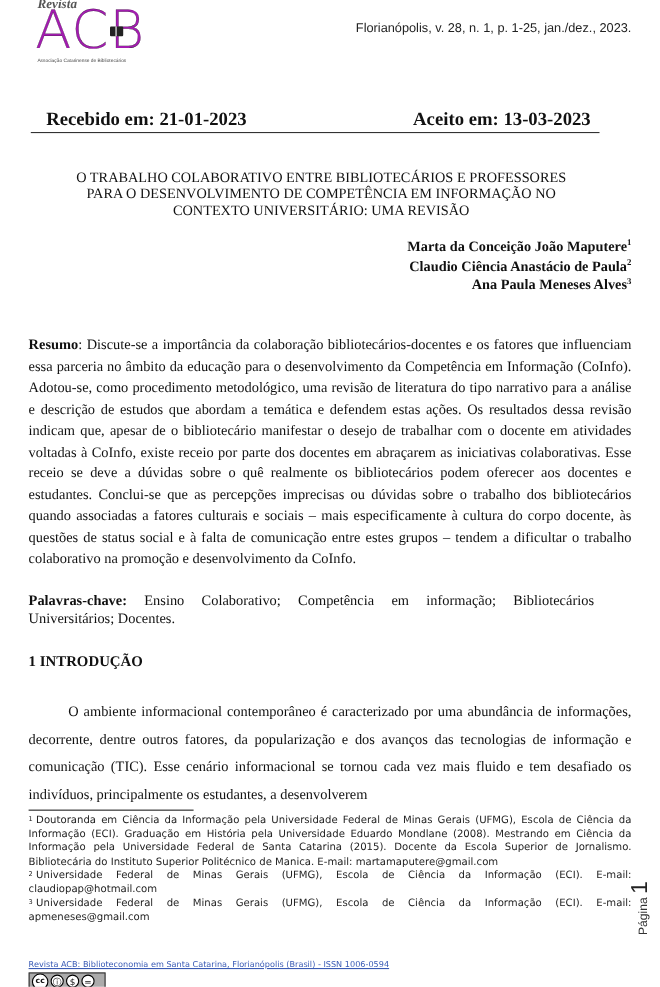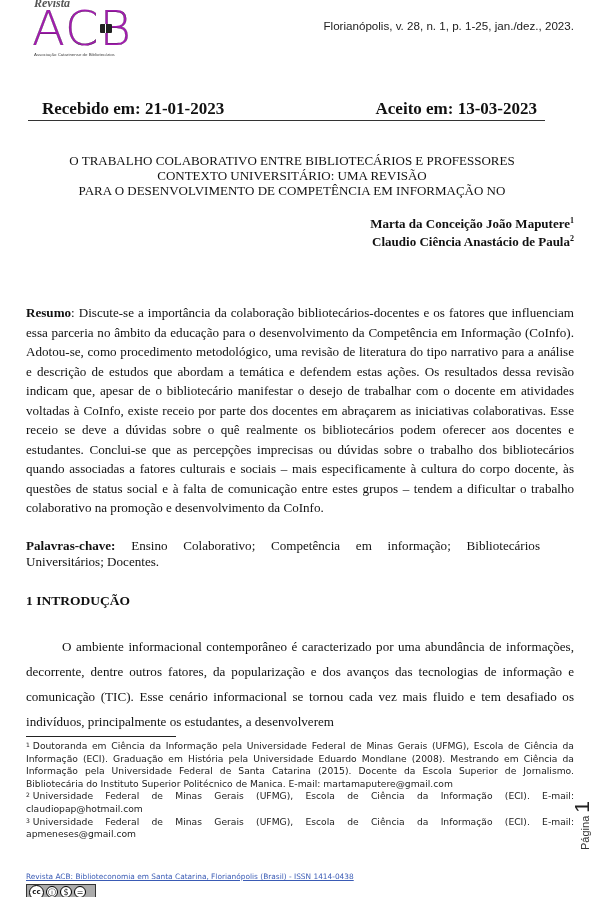--- a/index.html
+++ b/index.html
@@ -61,27 +61,28 @@
   <div>Florianópolis, v. 28, n. 1, p. 1-25, jan./dez., 2023.</div>
 </div>
 
 <div class="dates">
   <span class="received">Recebido em: 21-01-2023</span>
   <span class="accepted">Aceito em: 13-03-2023</span>
 </div>
 
 <div class="title">
   <div>O TRABALHO COLABORATIVO ENTRE BIBLIOTECÁRIOS E PROFESSORES</div>
+  <div>PARA O DESENVOLVIMENTO DE COMPETÊNCIA EM INFORMAÇÃO NO</div>
   <div>CONTEXTO UNIVERSITÁRIO: UMA REVISÃO</div>
-  <div>PARA O DESENVOLVIMENTO DE COMPETÊNCIA EM INFORMAÇÃO NO</div>
 </div>
 
 <div class="authors">
   <div><span>Marta da Conceição João Maputere</span><sup>1</sup></div>
   <div><span>Claudio Ciência Anastácio de Paula</span><sup>2</sup></div>
+  <div><span>Ana Paula Meneses Alves</span><sup>3</sup></div>
 </div>
 
 <div class="abstract"><b>Resumo</b><span>: Discute-se a importância da colaboração bibliotecários-docentes e os fatores que influenciam essa parceria no âmbito da educação para o desenvolvimento da Competência em Informação (CoInfo). Adotou-se, como procedimento metodológico, uma revisão de literatura do tipo narrativo para a análise e descrição de estudos que abordam a temática e defendem estas ações. Os resultados dessa revisão indicam que, apesar de o bibliotecário manifestar o desejo de trabalhar com o docente em atividades voltadas à CoInfo, existe receio por parte dos docentes em abraçarem as iniciativas colaborativas. Esse receio se deve a dúvidas sobre o quê realmente os bibliotecários podem oferecer aos docentes e estudantes. Conclui-se que as percepções imprecisas ou dúvidas sobre o trabalho dos bibliotecários quando associadas a fatores culturais e sociais – mais especificamente à cultura do corpo docente, às questões de status social e à falta de comunicação entre estes grupos – tendem a dificultar o trabalho colaborativo na promoção e desenvolvimento da CoInfo.</span></div>
 
 <div class="keywords"><b>Palavras-chave:</b><span> Ensino Colaborativo; Competência em informação; Bibliotecários Universitários; Docentes.</span></div>
 
 <div class="section-heading">1 INTRODUÇÃO</div>
 
 <div class="intro">O ambiente informacional contemporâneo é caracterizado por uma abundância de informações, decorrente, dentre outros fatores, da popularização e dos avanços das tecnologias de informação e comunicação (TIC). Esse cenário informacional se tornou cada vez mais fluido e tem desafiado os indivíduos, principalmente os estudantes, a desenvolverem</div>
 
@@ -91,19 +92,19 @@
   <p><sup>2</sup><span>Universidade Federal de Minas Gerais (UFMG), Escola de Ciência da Informação (ECI). E-mail: claudiopap@hotmail.com</span></p>
   <p><sup>3</sup><span>Universidade Federal de Minas Gerais (UFMG), Escola de Ciência da Informação (ECI). E-mail: apmeneses@gmail.com</span></p>
 </div>
 
 <div class="page-wrap">
   <div class="page-rot">
     <span class="word" style="font-size:11px;color:#333;">Página</span><span style="font-size:21px;color:#222;margin-left:3px;">1</span>
   </div>
 </div>
 
-<a class="footer-link">Revista ACB: Biblioteconomia em Santa Catarina, Florianópolis (Brasil) - ISSN 1414-0438</a>
+<a class="footer-link">Revista ACB: Biblioteconomia em Santa Catarina, Florianópolis (Brasil) - ISSN 1006-0594</a>
 <div class="cc-badge">
   <span class="cc">cc</span>
   <span class="ic">ⓘ</span>
   <span class="ic">$</span>
   <span class="ic">=</span>
 </div>
 
 </body></html>

